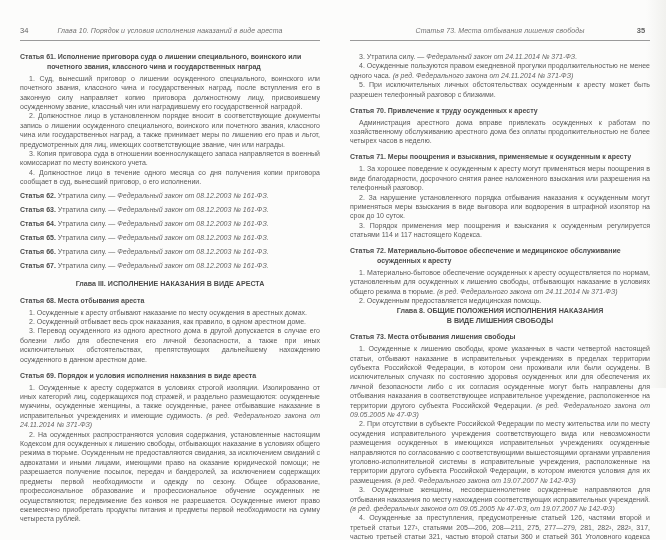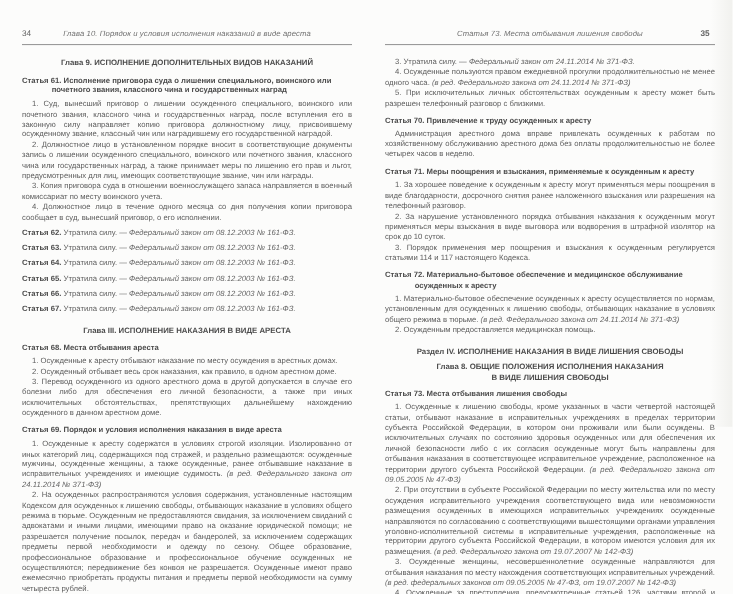--- a/index.html
+++ b/index.html
@@ -48,21 +48,20 @@
 <body style="--paper: #fcfcfb; --ink: #5b5b5b; --ink-bold: #4c4c4c; --rule: #9a9a9a;">
 
 <div class="spread">
   <section class="page page-left">
     <header class="running-head">
       <span class="pagenum">34</span>
       <span class="head-title">Глава 10. Порядок и условия исполнения наказаний в виде ареста</span>
       <span class="pagenum"></span>
     </header>
     <div class="page-body">
-        <div class="heading">Глава 9. ИСПОЛНЕНИЕ ДОПОЛНИТЕЛЬНЫХ ВИДОВ НАКАЗАНИЙ</div>
         <div class="article-title"><span class="art-label">Статья 61. </span><span>Исполнение приговора суда о лишении специального, воинского или почетного звания, классного чина и государственных наград</span></div>
         <p class="para"><span>1. Суд, вынесший приговор о лишении осужденного специального, воинского или почетного звания, классного чина и государственных наград, после вступления его в законную силу направляет копию приговора должностному лицу, присвоившему осужденному звание, классный чин или наградившему его государственной наградой.</span></p>
         <p class="para"><span>2. Должностное лицо в установленном порядке вносит в соответствующие документы запись о лишении осужденного специального, воинского или почетного звания, классного чина или государственных наград, а также принимает меры по лишению его прав и льгот, предусмотренных для лиц, имеющих соответствующие звание, чин или награды.</span></p>
         <p class="para"><span>3. Копия приговора суда в отношении военнослужащего запаса направляется в военный комиссариат по месту воинского учета.</span></p>
         <p class="para"><span>4. Должностное лицо в течение одного месяца со дня получения копии приговора сообщает в суд, вынесший приговор, о его исполнении.</span></p>
         <div class="repealed"><span class="art-label">Статья 62. </span><span>Утратила силу. </span><em>— Федеральный закон от 08.12.2003 № 161-ФЗ.</em></div>
         <div class="repealed"><span class="art-label">Статья 63. </span><span>Утратила силу. </span><em>— Федеральный закон от 08.12.2003 № 161-ФЗ.</em></div>
         <div class="repealed"><span class="art-label">Статья 64. </span><span>Утратила силу. </span><em>— Федеральный закон от 08.12.2003 № 161-ФЗ.</em></div>
         <div class="repealed"><span class="art-label">Статья 65. </span><span>Утратила силу. </span><em>— Федеральный закон от 08.12.2003 № 161-ФЗ.</em></div>
         <div class="repealed"><span class="art-label">Статья 66. </span><span>Утратила силу. </span><em>— Федеральный закон от 08.12.2003 № 161-ФЗ.</em></div>
@@ -90,21 +89,20 @@
         <p class="para"><span>5. При исключительных личных обстоятельствах осужденным к аресту может быть разрешен телефонный разговор с близкими.</span></p>
         <div class="article-title"><span class="art-label">Статья 70. </span><span>Привлечение к труду осужденных к аресту</span></div>
         <p class="para"><span>Администрация арестного дома вправе привлекать осужденных к работам по хозяйственному обслуживанию арестного дома без оплаты продолжительностью не более четырех часов в неделю.</span></p>
         <div class="article-title"><span class="art-label">Статья 71. </span><span>Меры поощрения и взыскания, применяемые к осужденным к аресту</span></div>
         <p class="para"><span>1. За хорошее поведение к осужденным к аресту могут применяться меры поощрения в виде благодарности, досрочного снятия ранее наложенного взыскания или разрешения на телефонный разговор.</span></p>
         <p class="para"><span>2. За нарушение установленного порядка отбывания наказания к осужденным могут применяться меры взыскания в виде выговора или водворения в штрафной изолятор на срок до 10 суток.</span></p>
         <p class="para"><span>3. Порядок применения мер поощрения и взыскания к осужденным регулируется статьями 114 и 117 настоящего Кодекса.</span></p>
         <div class="article-title"><span class="art-label">Статья 72. </span><span>Материально-бытовое обеспечение и медицинское обслуживание осужденных к аресту</span></div>
         <p class="para"><span>1. Материально-бытовое обеспечение осужденных к аресту осуществляется по нормам, установленным для осужденных к лишению свободы, отбывающих наказание в условиях общего режима в тюрьме. </span><em>(в ред. Федерального закона от 24.11.2014 № 371-ФЗ)</em></p>
         <p class="para"><span>2. Осужденным предоставляется медицинская помощь.</span></p>
-        <div class="heading">Раздел IV. ИСПОЛНЕНИЕ НАКАЗАНИЯ В ВИДЕ ЛИШЕНИЯ СВОБОДЫ</div>
         <div class="heading tight">Глава 8. ОБЩИЕ ПОЛОЖЕНИЯ ИСПОЛНЕНИЯ НАКАЗАНИЯ
 В ВИДЕ ЛИШЕНИЯ СВОБОДЫ</div>
         <div class="article-title"><span class="art-label">Статья 73. </span><span>Места отбывания лишения свободы</span></div>
         <p class="para"><span>1. Осужденные к лишению свободы, кроме указанных в части четвертой настоящей статьи, отбывают наказание в исправительных учреждениях в пределах территории субъекта Российской Федерации, в котором они проживали или были осуждены. В исключительных случаях по состоянию здоровья осужденных или для обеспечения их личной безопасности либо с их согласия осужденные могут быть направлены для отбывания наказания в соответствующее исправительное учреждение, расположенное на территории другого субъекта Российской Федерации. </span><em>(в ред. Федерального закона от 09.05.2005 № 47-ФЗ)</em></p>
         <p class="para"><span>2. При отсутствии в субъекте Российской Федерации по месту жительства или по месту осуждения исправительного учреждения соответствующего вида или невозможности размещения осужденных в имеющихся исправительных учреждениях осужденные направляются по согласованию с соответствующими вышестоящими органами управления уголовно-исполнительной системы в исправительные учреждения, расположенные на территории другого субъекта Российской Федерации, в котором имеются условия для их размещения. </span><em>(в ред. Федерального закона от 19.07.2007 № 142-ФЗ)</em></p>
         <p class="para"><span>3. Осужденные женщины, несовершеннолетние осужденные направляются для отбывания наказания по месту нахождения соответствующих исправительных учреждений. </span><em>(в ред. федеральных законов от 09.05.2005 № 47-ФЗ, от 19.07.2007 № 142-ФЗ)</em></p>
         <p class="para"><span>4. Осужденные за преступления, предусмотренные статьей 126, частями второй и третьей статьи 127¹, статьями 205—206, 208—211, 275, 277—279, 281, 282¹, 282², 317, частью третьей статьи 321, частью второй статьи 360 и статьей 361 Уголовного кодекса Российской Федерации, осужденные при особо опасном рецидиве преступлений, осужденные к пожизненному</span></p>
       </div>
   </section>
 </div>

